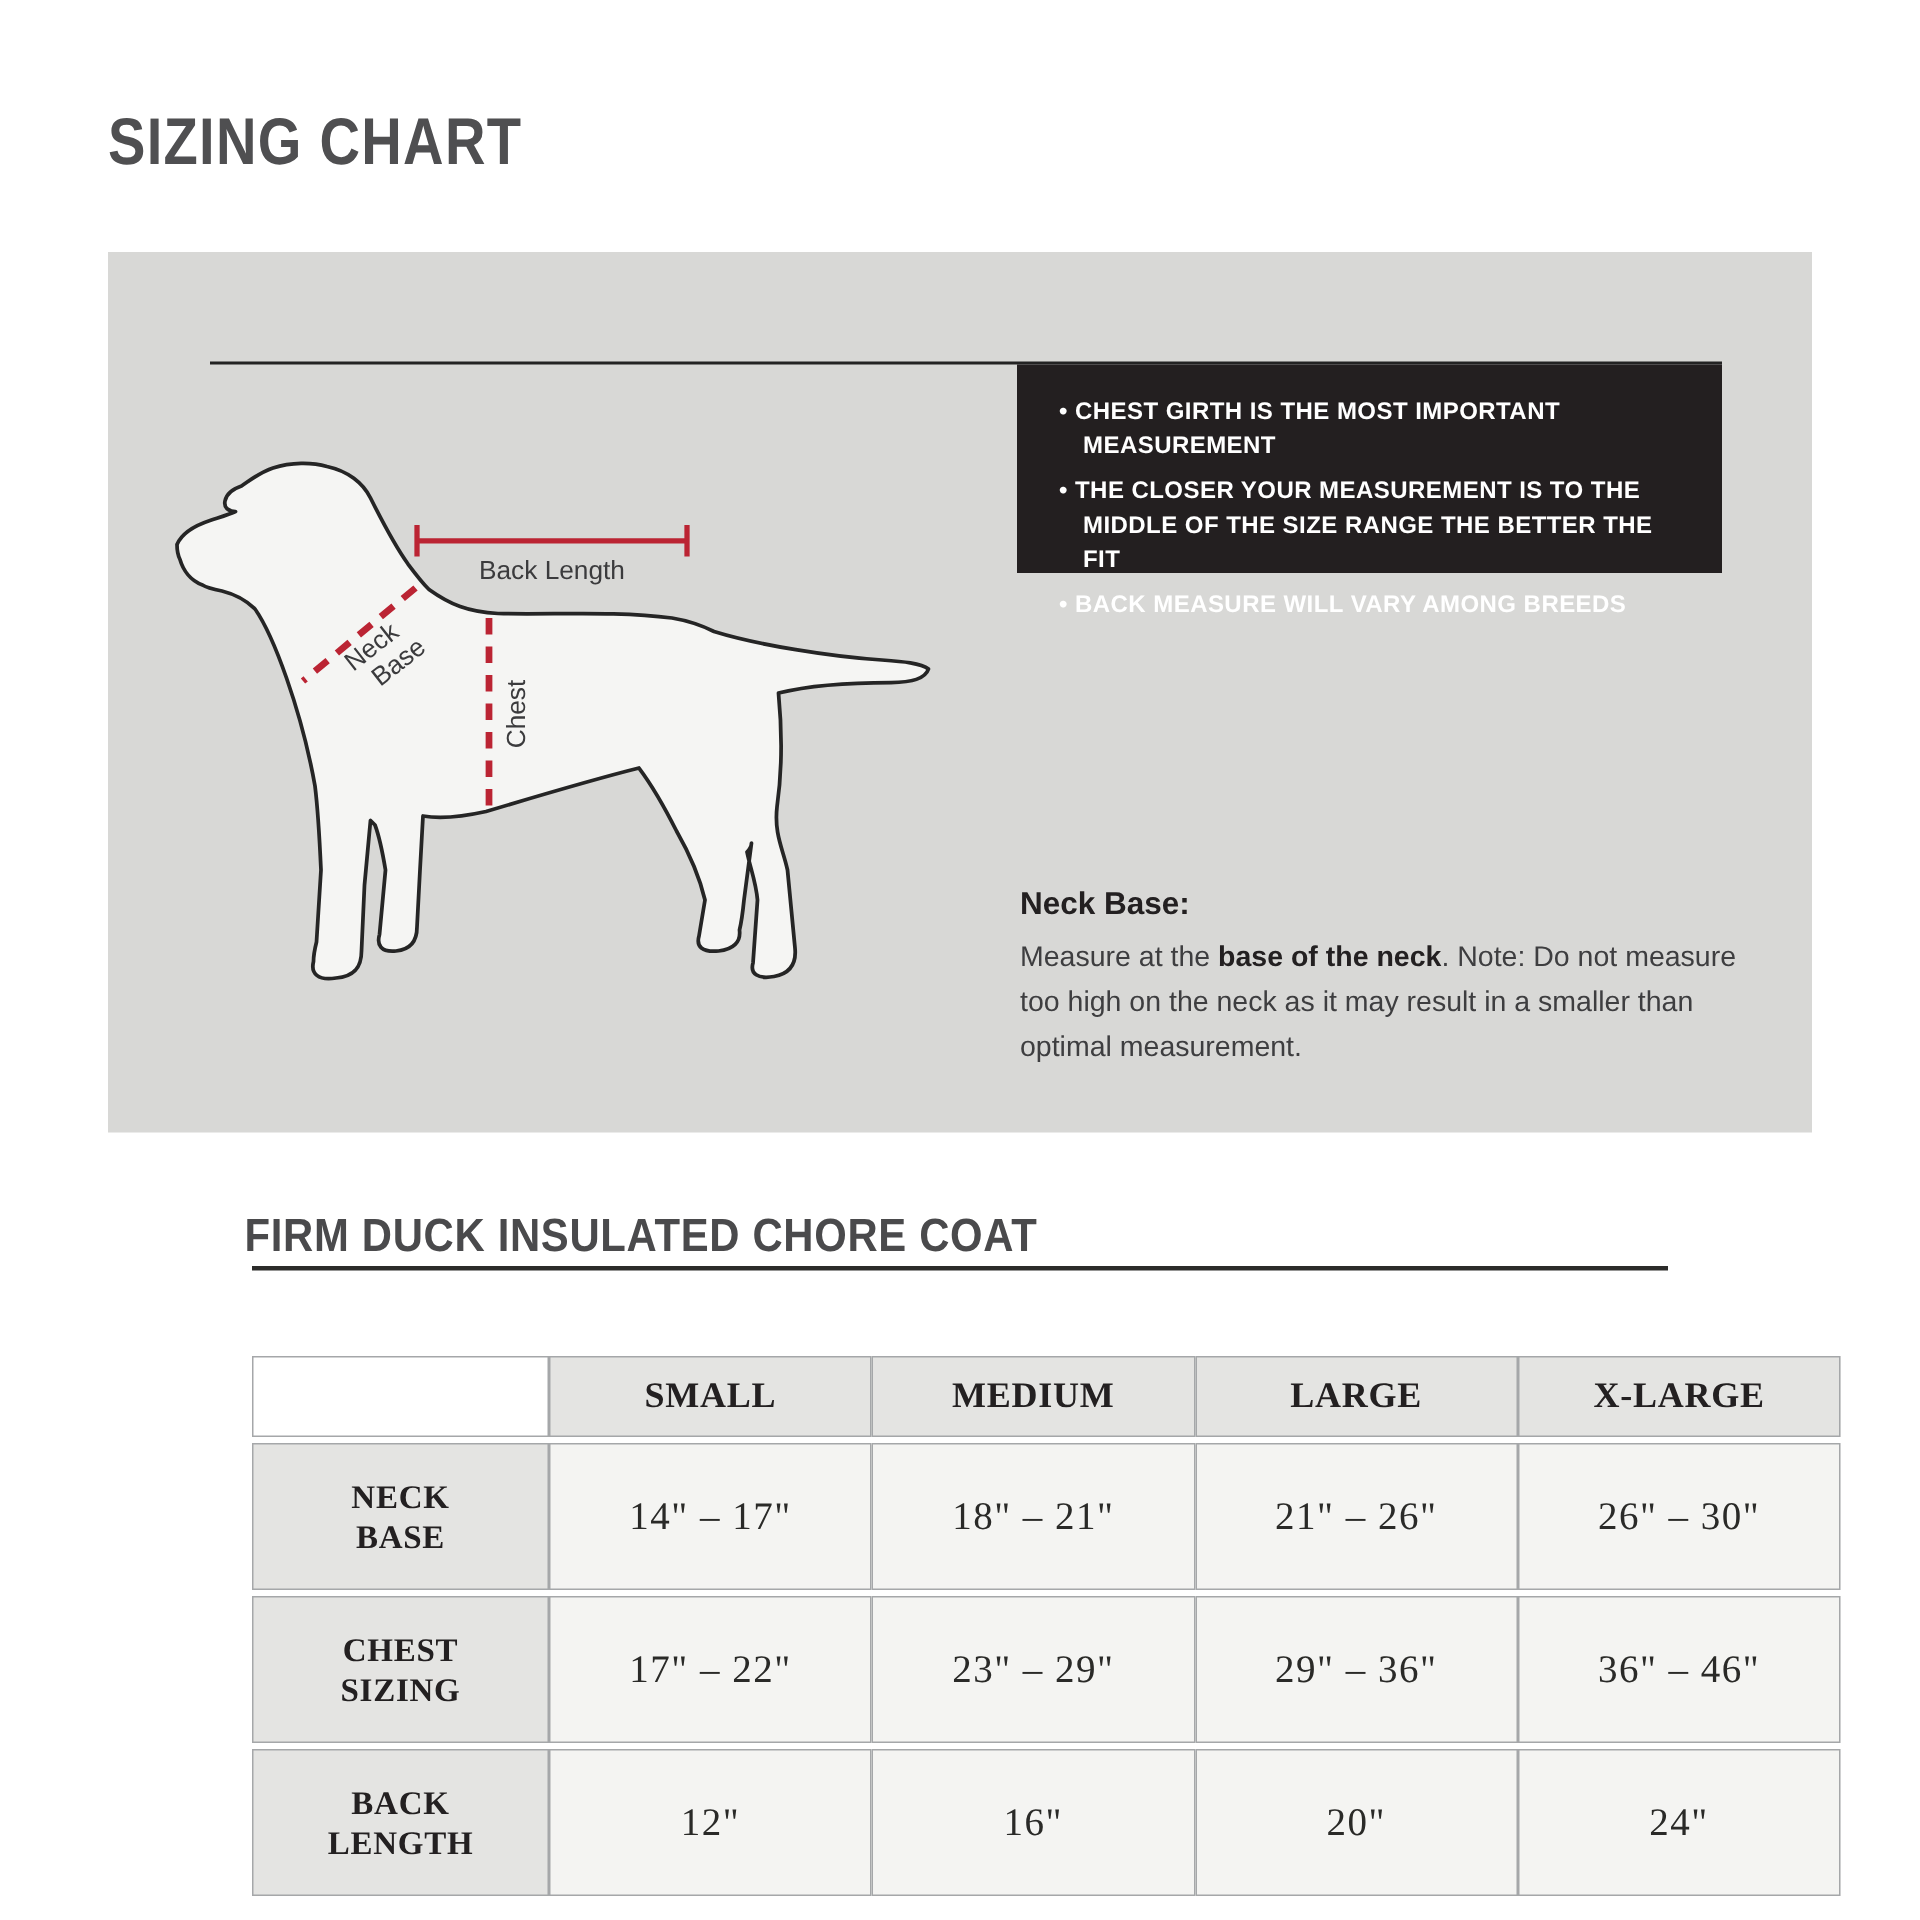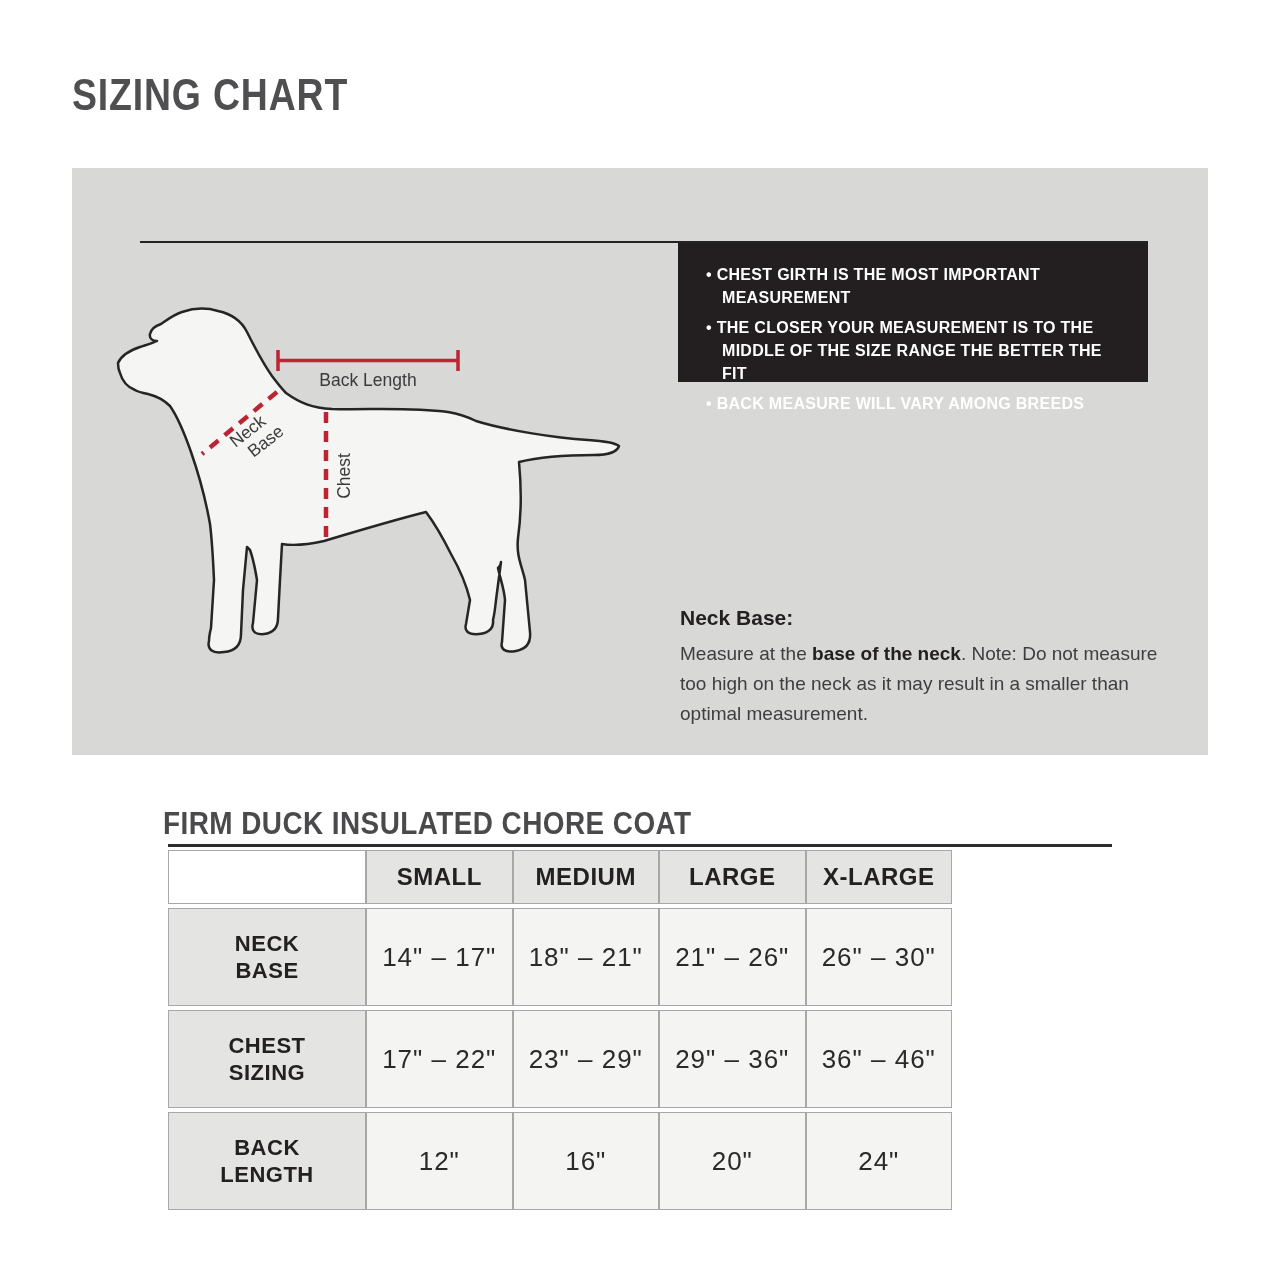--- a/index.html
+++ b/index.html
@@ -20,28 +20,28 @@
   .tips ul{margin:0;padding:0;list-style:none;}
   .tips li{color:#ffffff;font-weight:bold;font-size:16px;line-height:23px;letter-spacing:.3px;
            padding-left:16px;text-indent:-16px;margin-bottom:7px;}
   .tips li::before{content:"\2022\00a0";}
   
   .sec{position:absolute;width:482px;}
   .sec h3{margin:0 0 9px 0;font-size:21px;font-weight:bold;color:#232021;}
   .sec p{margin:0;font-size:19px;line-height:30px;color:#3e3e40;}
   .sec p b{color:#232021;}
   .sec-chest{left:680px;top:408px;}
-  .sec-neck{left:680px;top:591px;margin-top:15px;}
+  .sec-neck{left:680px;top:591px;}
   
   .product-h{position:absolute;left:163px;top:806px;font-size:31px;font-weight:bold;
              color:#4a4a4c;letter-spacing:.5px;margin:0;}
   .product-h .cx{transform:scaleX(0.9);}
   .product-rule{position:absolute;left:168px;top:844px;width:944px;height:3px;background:#2c2c2a;}
-  table.sizes{position:absolute;left:168px;top:846px;width:784px;border-collapse:separate;
-              border-spacing:0 4px;table-layout:fixed;}
+  table.sizes{position:absolute;left:168px;top:900px;width:1059px;border-collapse:separate;
+              border-spacing:0 4px;table-layout:fixed;font-family:Liberation Serif, serif;}
   table.sizes th,table.sizes td{border:1px solid #a5a7a9;text-align:center;vertical-align:middle;}
   th.corner{border:none;background:transparent;}
   th.size-col{background:#e4e4e2;height:50px;font-size:24px;color:#232021;letter-spacing:.5px;}
   th.row-label{background:#e4e4e2;font-size:22px;line-height:27px;color:#232021;letter-spacing:.5px;}
   th.row-label span{display:block;}
   td.val{background:#f4f4f2;height:94px;font-size:26px;font-weight:400;color:#2a2a28;letter-spacing:1px;}
   .dog-svg{position:absolute;left:110px;top:300px;}
 </style>
 </head>
 <body>

